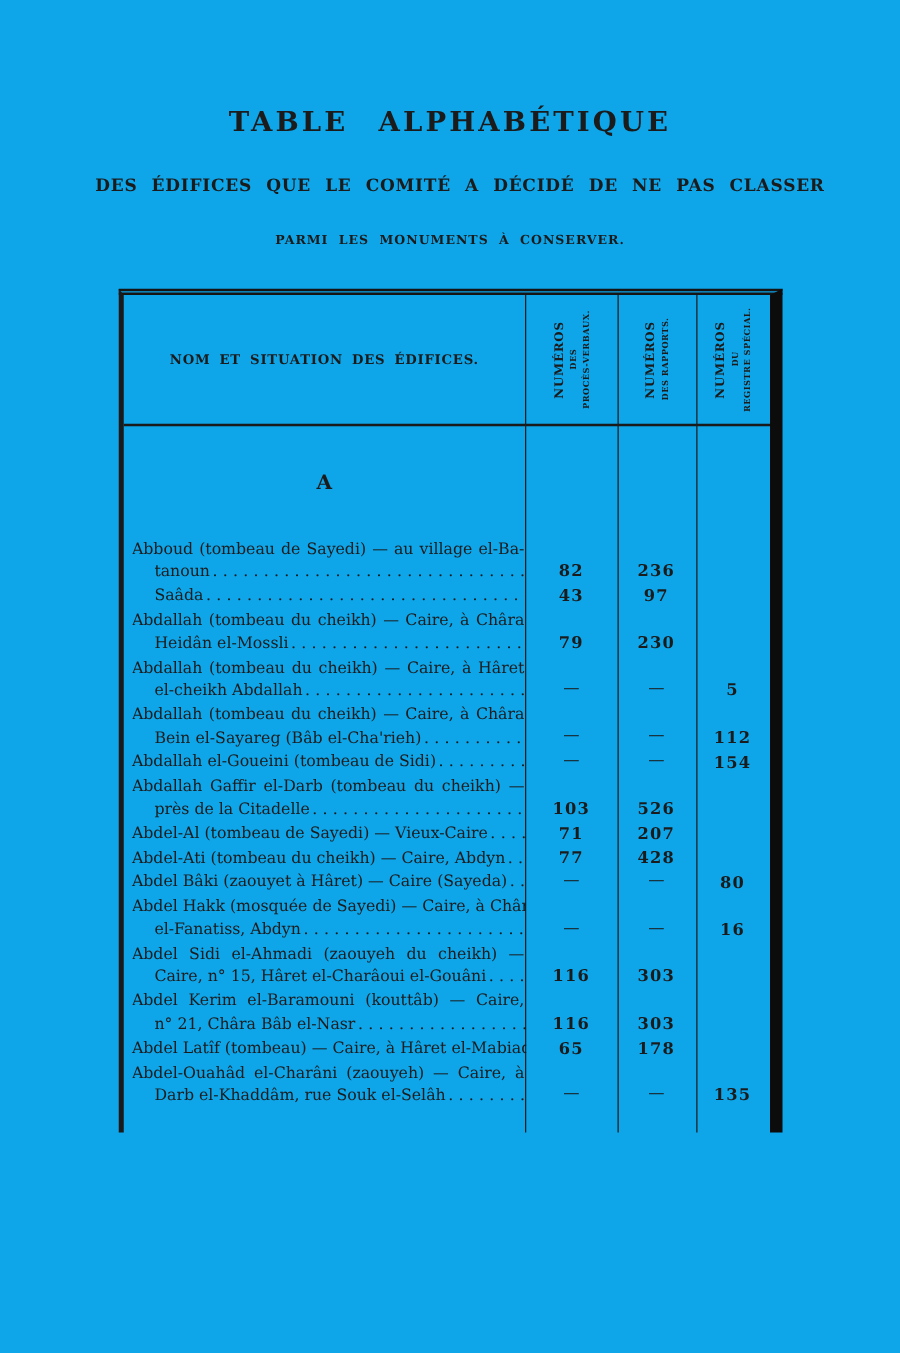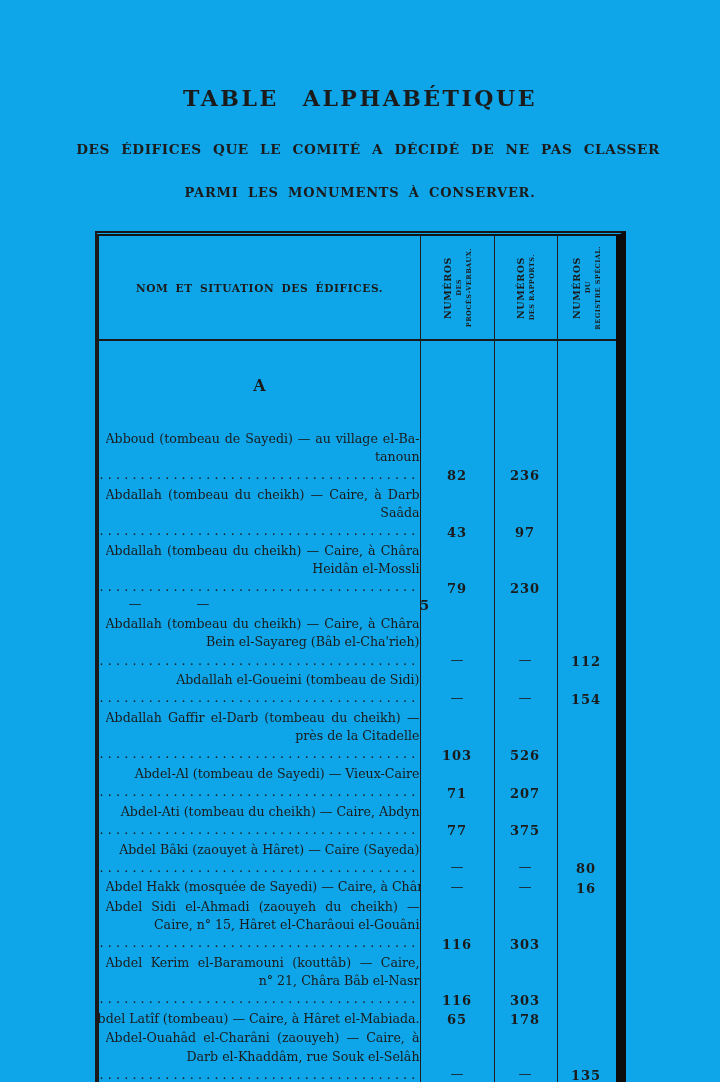--- a/index.html
+++ b/index.html
@@ -28,21 +28,21 @@
     font-size:13.6px;
     line-height:16px;
     font-weight:bold;
     letter-spacing:0.6px;
     word-spacing:6px;
     margin-left:16px;
   }
   .sub2{
     margin-top:28px;
     text-align:center;
-    font-size:13px;
+    font-size:10px;
     line-height:15px;
     font-weight:bold;
     letter-spacing:0.8px;
     word-spacing:4px;
   }
   
   .tframe{
     position:relative;
     width:517px;
     margin:31px auto 0 auto;
@@ -102,21 +102,21 @@
     font-size:12.6px;
     line-height:18.3px;
     padding:0 1px 0 7px;
   }
   .line.just{
     white-space:nowrap;
     text-align:justify;
     text-align-last:justify;
     overflow:hidden;
   }
-  .line.last{display:flex;align-items:flex-end;flex-direction:column;}
+  .line.last{display:flex;align-items:flex-end;}
   .line.indent{padding-left:18px;}
   .txt{white-space:nowrap;flex-shrink:0;}
   .dots{flex:1;overflow:hidden;white-space:nowrap;}
   .dots::before{
     content:"..............................................................";
     letter-spacing:4.2px;
     margin-left:2px;
   }
   .cell.num{
     display:flex;align-items:flex-end;justify-content:center;
@@ -178,21 +178,20 @@
             </div>
             <div class="cell num rap">
               <span>236</span>
             </div>
             <div class="cell num reg">
               <span></span>
             </div>
           </div>
           <div class="row">
             <div class="cell name">
-              <div class="line just">Abdallah (tombeau du cheikh) — Caire, à Darb</div>
               <div class="line last indent">
                 <span class="txt">Saâda</span>
                 <span class="dots"></span>
               </div>
             </div>
             <div class="cell num pv">
               <span>43</span>
             </div>
             <div class="cell num rap">
               <span>97</span>
@@ -213,20 +212,27 @@
               <span>79</span>
             </div>
             <div class="cell num rap">
               <span>230</span>
             </div>
             <div class="cell num reg">
               <span></span>
             </div>
           </div>
           <div class="row">
+            <div class="cell name">
+              <div class="line just">Abdallah (tombeau du cheikh) — Caire, à Hâret</div>
+              <div class="line last indent">
+                <span class="txt">el-cheikh Abdallah</span>
+                <span class="dots"></span>
+              </div>
+            </div>
             <div class="cell num pv">
               <span class="dash">—</span>
             </div>
             <div class="cell num rap">
               <span class="dash">—</span>
             </div>
             <div class="cell num reg">
               <span>5</span>
             </div>
           </div>
@@ -304,21 +310,21 @@
             <div class="cell name">
               <div class="line last">
                 <span class="txt">Abdel-Ati (tombeau du cheikh) — Caire, Abdyn</span>
                 <span class="dots"></span>
               </div>
             </div>
             <div class="cell num pv">
               <span>77</span>
             </div>
             <div class="cell num rap">
-              <span>375</span>
+              <span>428</span>
             </div>
             <div class="cell num reg">
               <span></span>
             </div>
           </div>
           <div class="row">
             <div class="cell name">
               <div class="line last">
                 <span class="txt">Abdel Bâki (zaouyet à Hâret) — Caire (Sayeda)</span>
                 <span class="dots"></span>
@@ -330,20 +336,24 @@
             <div class="cell num rap">
               <span class="dash">—</span>
             </div>
             <div class="cell num reg">
               <span>80</span>
             </div>
           </div>
           <div class="row">
             <div class="cell name">
               <div class="line just">Abdel Hakk (mosquée de Sayedi) — Caire, à Châra</div>
+              <div class="line last indent">
+                <span class="txt">el-Fanatiss, Abdyn</span>
+                <span class="dots"></span>
+              </div>
             </div>
             <div class="cell num pv">
               <span class="dash">—</span>
             </div>
             <div class="cell num rap">
               <span class="dash">—</span>
             </div>
             <div class="cell num reg">
               <span>16</span>
             </div>

